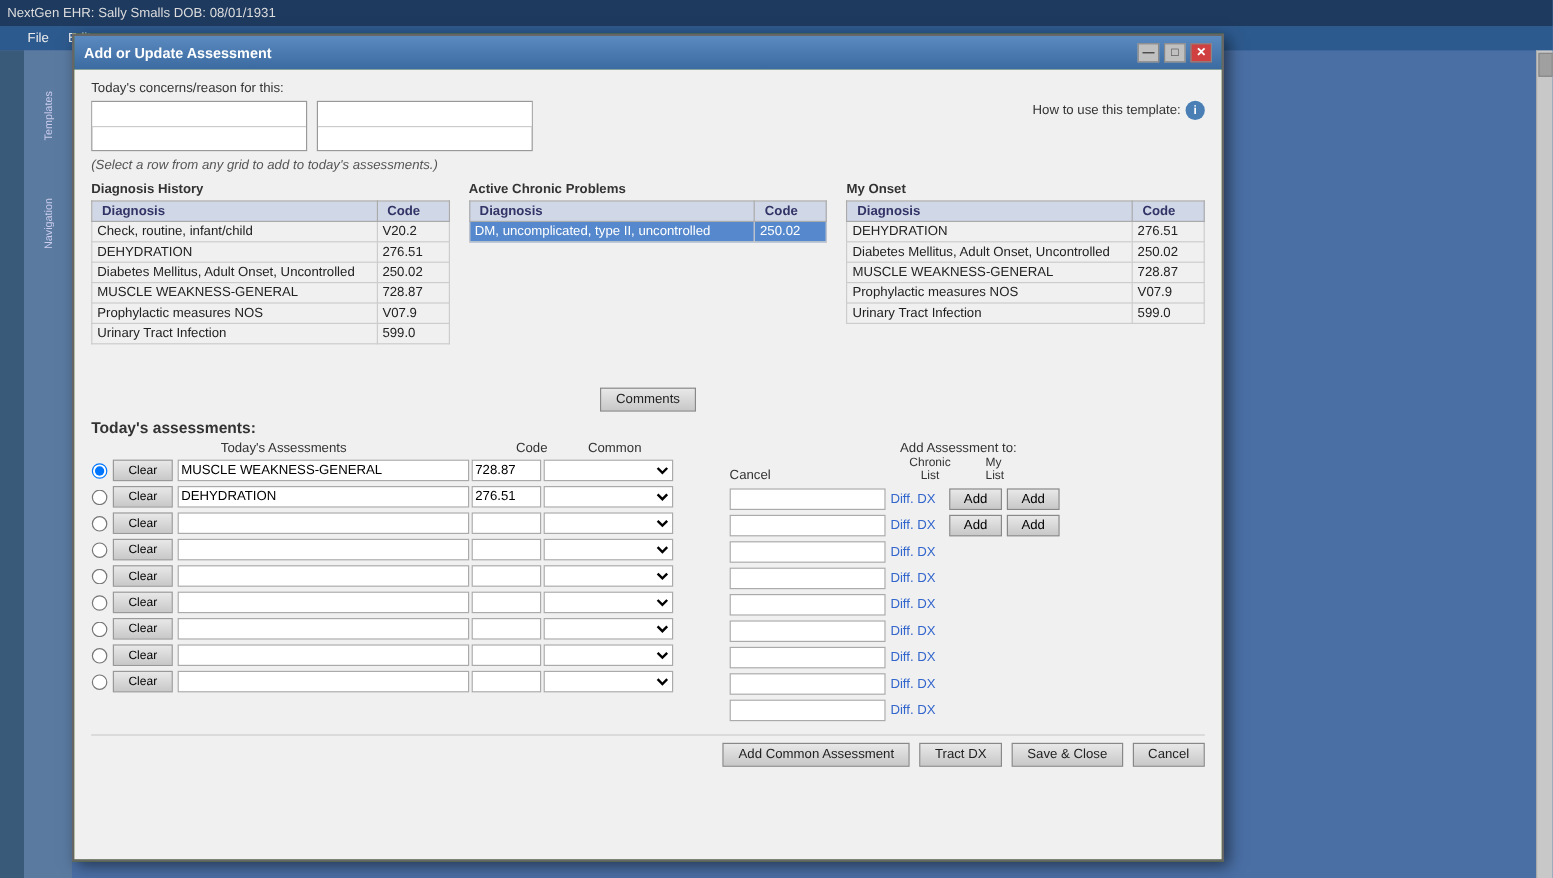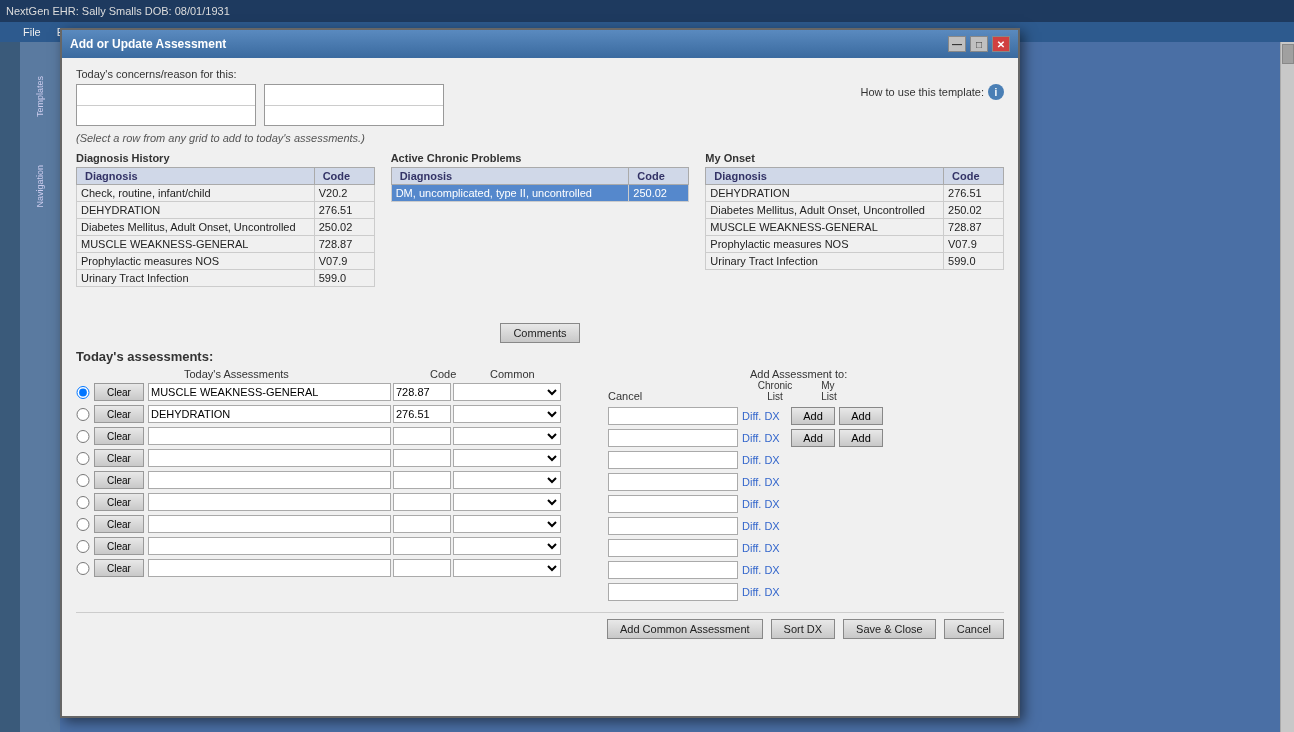--- a/index.html
+++ b/index.html
@@ -464,21 +464,21 @@
                 <a href="#" style="color: rgb(51, 102, 204); font-size: 11px; text-decoration: none; width: 45px;">Diff. DX</a>
               </div>
             </div>
 
         </div>
 
       </div>
 
       <div class="bottom-buttons">
         <button class="btn-standard">Add Common Assessment</button>
-        <button class="btn-standard">Sort DX</button>
+        <button class="btn-standard">Tract DX</button>
         <button class="btn-standard">Save &amp; Close</button>
         <button class="btn-standard">Cancel</button>
       </div>
 
     </div>
   </div>
 
 </div>
 
 </body></html>

